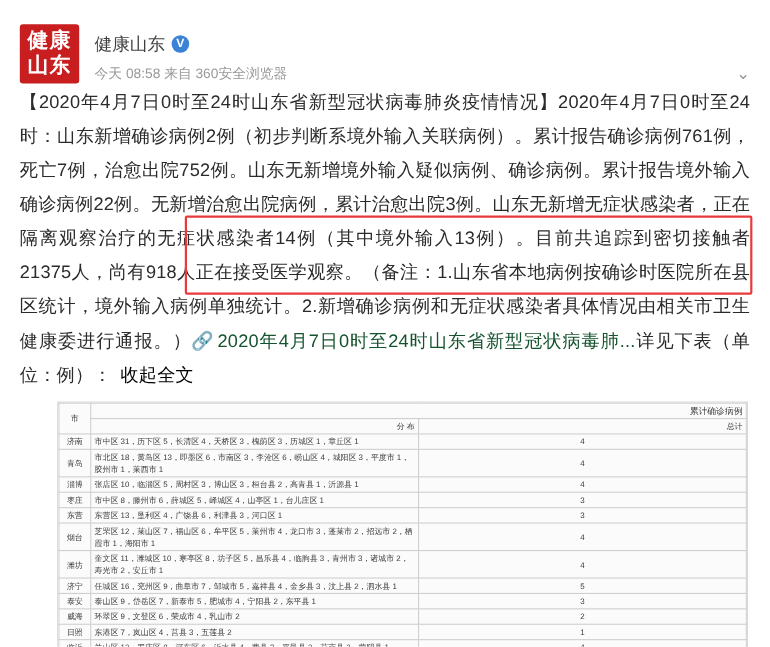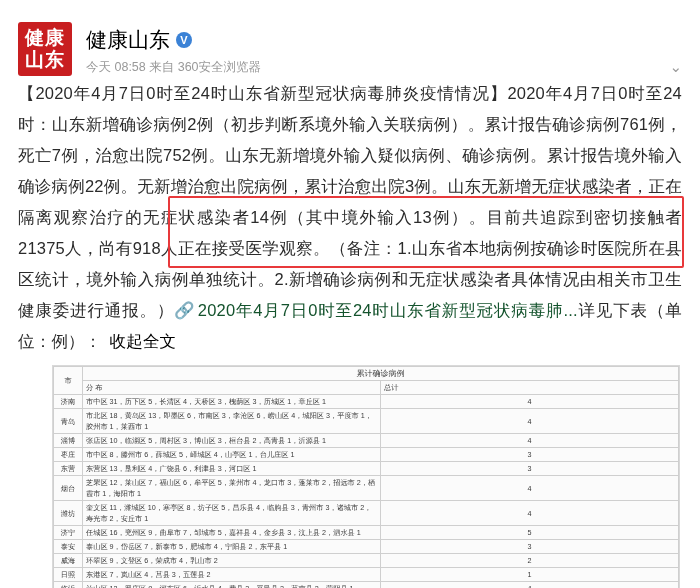--- a/index.html
+++ b/index.html
@@ -47,22 +47,22 @@
     margin-left: 14px;
     flex: 1 1 auto;
     padding-top: 2px;
   }
   .name-row {
     display: flex;
     align-items: center;
     height: 24px;
   }
   .username {
-    font-size: 21px;
-    color: #000000;
+    font-size: 16px;
+    color: #404040;
     font-weight: normal;
   }
   .verified {
     margin-left: 6px;
     width: 16px;
     height: 16px;
     border-radius: 50%;
     background: #3b82d6;
     color: #ffffff;
     font-size: 11px;
@@ -134,27 +134,27 @@
     line-height: 11px;
     table-layout: fixed;
   }
   table.cases th, table.cases td {
     border: 1px solid #cfcfcf;
     padding: 1px 3px;
     vertical-align: middle;
   }
   table.cases th {
     font-weight: normal;
-    text-align: left;
+    text-align: right;
     background: #fbfbfb;
   }
   .col-left { width: 22px; text-align: center; }
   .col-dist { }
   .col-total { width: 26px; text-align: center; }
-  .title-cell { text-align: center; font-size: 8px; margin-left: 28px; }
+  .title-cell { text-align: right; font-size: 8px; margin-left: 28px; }
 </style>
 </head>
 <body>
 
 <div class="post">
 
   <div class="header">
     <div class="avatar">
       <span>健康</span>
       <span>山东</span>

